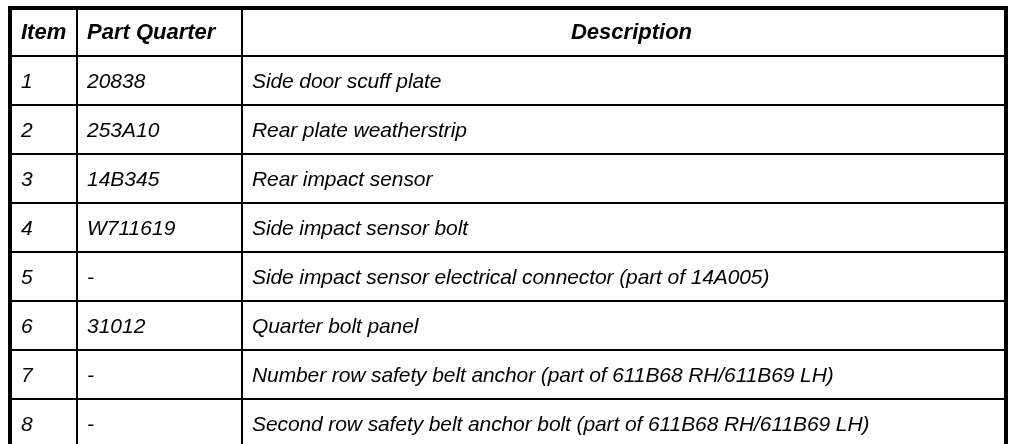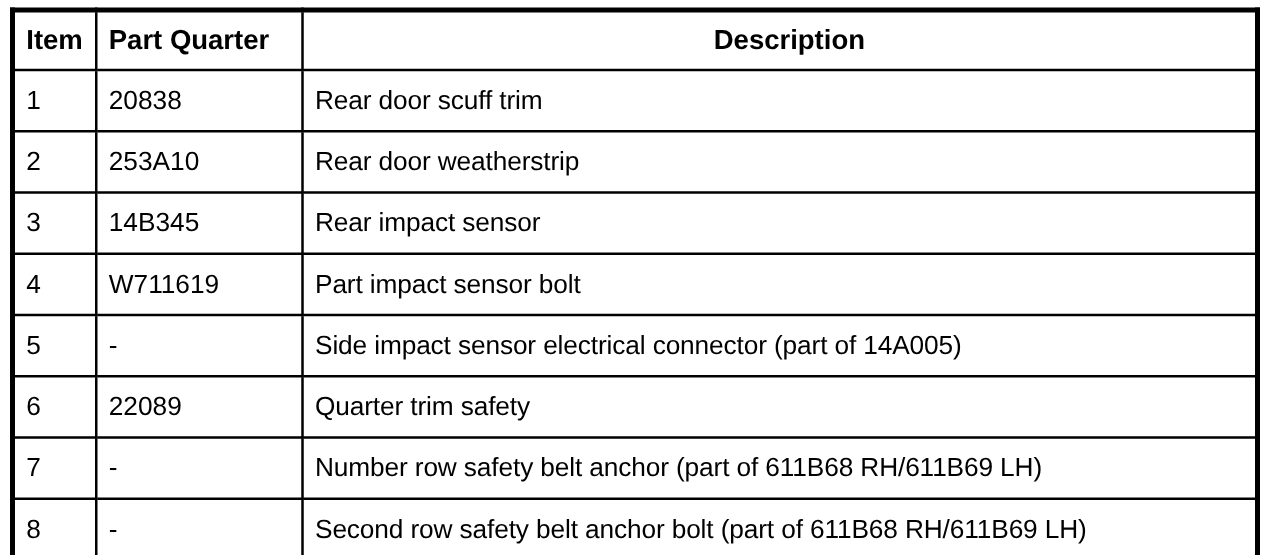--- a/index.html
+++ b/index.html
@@ -35,20 +35,21 @@
     border: 2px solid #000000;
     height: 47px;
     padding: 0 0 0 9px;
     vertical-align: middle;
     font-size: 21px;
     line-height: 1.1;
     font-weight: normal;
     text-align: left;
     white-space: nowrap;
     overflow: hidden;
+    font-style: italic;
   }
   table.parts-table thead th {
     font-weight: bold;
     font-size: 22px;
     height: 45px;
   }
   table.parts-table thead th.desc-head {
     text-align: center;
     padding-left: 16px;
   }
@@ -74,46 +75,46 @@
       <tr>
         <th class="item-head">Item</th>
         <th class="part-head">Part Quarter</th>
         <th class="desc-head">Description</th>
       </tr>
     </thead>
     <tbody id="parts-table-body">
       <tr>
         <td class="cell-item">1</td>
         <td class="cell-part">20838</td>
-        <td class="cell-desc">Rear door scuff trim</td>
+        <td class="cell-desc">Side door scuff plate</td>
       </tr>
       <tr>
         <td class="cell-item">2</td>
         <td class="cell-part">253A10</td>
-        <td class="cell-desc">Rear door weatherstrip</td>
+        <td class="cell-desc">Rear plate weatherstrip</td>
       </tr>
       <tr>
         <td class="cell-item">3</td>
         <td class="cell-part">14B345</td>
         <td class="cell-desc">Rear impact sensor</td>
       </tr>
       <tr>
         <td class="cell-item">4</td>
         <td class="cell-part">W711619</td>
-        <td class="cell-desc">Part impact sensor bolt</td>
+        <td class="cell-desc">Side impact sensor bolt</td>
       </tr>
       <tr>
         <td class="cell-item">5</td>
         <td class="cell-part">-</td>
         <td class="cell-desc">Side impact sensor electrical connector (part of 14A005)</td>
       </tr>
       <tr>
         <td class="cell-item">6</td>
-        <td class="cell-part">22089</td>
-        <td class="cell-desc">Quarter trim safety</td>
+        <td class="cell-part">31012</td>
+        <td class="cell-desc">Quarter bolt panel</td>
       </tr>
       <tr>
         <td class="cell-item">7</td>
         <td class="cell-part">-</td>
         <td class="cell-desc">Number row safety belt anchor (part of 611B68 RH/611B69 LH)</td>
       </tr>
       <tr>
         <td class="cell-item">8</td>
         <td class="cell-part">-</td>
         <td class="cell-desc">Second row safety belt anchor bolt (part of 611B68 RH/611B69 LH)</td>

